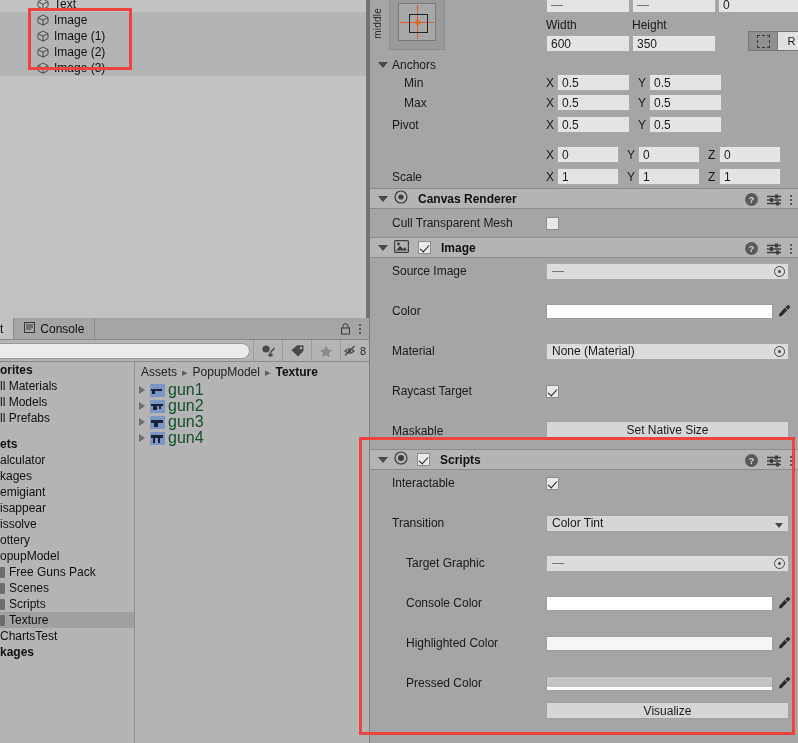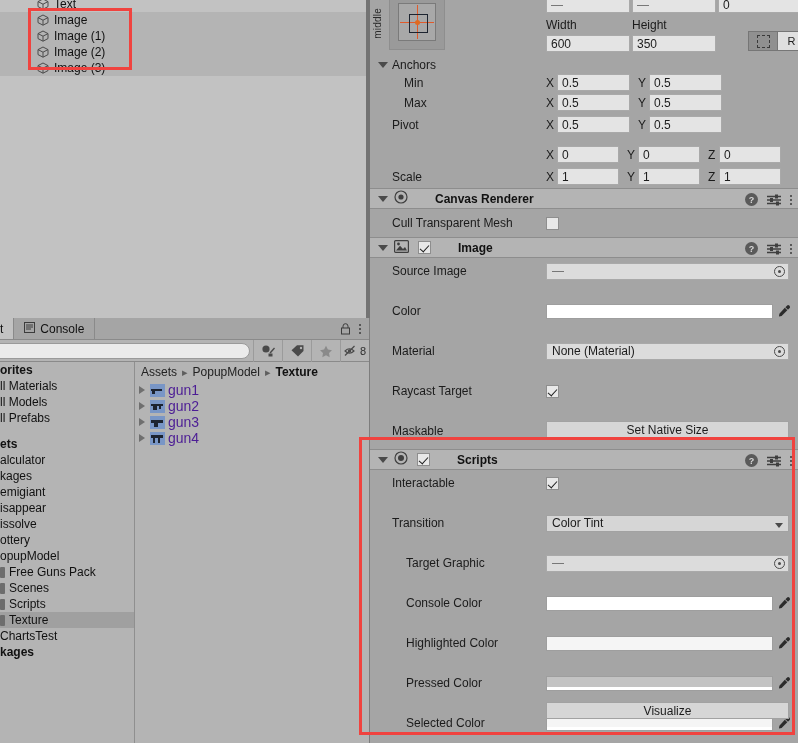--- a/index.html
+++ b/index.html
@@ -113,21 +113,21 @@
   .disc {
     width: 0; height: 0; border-left: 6px solid #6f6f6f;
     border-top: 4px solid transparent; border-bottom: 4px solid transparent;
     margin-right: 2px; flex: 0 0 6px;
   }
   .gun-thumb {
     width: 15px; height: 13px; background: #7996c6; flex: 0 0 15px;
     position: relative; overflow: hidden;
   }
   .gun-thumb .g1 { position:absolute; background:#1c2330; }
-  .asset-name { font-size: 14px; color: #4c1d95; }
+  .asset-name { font-size: 16px; color: #14532d; }
 
   
   #inspector {
     position: absolute; left: 370px; top: 0; width: 428px; height: 743px;
     background: #a5a5a5; overflow: hidden;
   }
   .label { font-size: 12px; color: #1b1b1b; }
   .field {
     background: #e4e4e4; border: 1px solid #a9a9a9; height: 17px;
     font-size: 12px; color: #1b1b1b; display: flex; align-items: center;
@@ -178,21 +178,21 @@
     border-right: 5px solid transparent; border-top: 6px solid #4a4a4a;
     flex: 0 0 10px;
   }
 
   
   .comp-header {
     height: 21px; background: #b4b4b4; display: flex; align-items: center;
     border-top: 1px solid #8d8d8d; border-bottom: 1px solid #8d8d8d;
     padding-left: 8px; gap: 6px; position: relative;
   }
-  .comp-title { font-weight: bold; font-size: 12px; color: #111; margin-left: 21px; }
+  .comp-title { font-weight: bold; font-size: 12px; color: #111; margin-left: 4px; }
   .comp-icons {
     position: absolute; right: 6px; top: 0; height: 21px;
     display: flex; align-items: center; gap: 9px;
   }
   .help-ic {
     width: 13px; height: 13px; border-radius: 50%; background: #5a5a5a;
     color: #d8d8d8; font-size: 9px; font-weight: bold;
     display: flex; align-items: center; justify-content: center;
   }
   .preset-ic { width: 14px; height: 12px; position: relative; }
@@ -792,32 +792,20 @@
           <div class="color-alpha" style="background:#ffffff;"></div>
         </div>
         <span class="eyedrop" style="position:absolute;left:408px;">
           <svg width="13" height="14" viewBox="0 0 13 14">
               <path d="M9.5 1.2 a2 2 0 0 1 2.4 2.6 L10 5.8 L7.4 3.2 Z" fill="#2b2b2b"></path>
               <path d="M6.8 3.8 L9.3 6.3 L3.6 12 L1 12.4 L1.4 9.8 Z" fill="#2b2b2b"></path>
             </svg>
         </span>
       </div>
 
-      <div class="prop-row" style="top:123px;">
-        <span class="prop-label" style="left:36px;">Selected Color</span>
-        <div class="color-field" style="position:absolute;left:176px;width:227px;background:#f5f5f5;">
-          <div class="color-alpha" style="background:#ffffff;"></div>
-        </div>
-        <span class="eyedrop" style="position:absolute;left:408px;">
-          <svg width="13" height="14" viewBox="0 0 13 14">
-              <path d="M9.5 1.2 a2 2 0 0 1 2.4 2.6 L10 5.8 L7.4 3.2 Z" fill="#2b2b2b"></path>
-              <path d="M6.8 3.8 L9.3 6.3 L3.6 12 L1 12.4 L1.4 9.8 Z" fill="#2b2b2b"></path>
-            </svg>
-        </span>
-      </div>
 
       <div class="btn-wide" style="position:absolute;left:176px;top:232px;width:243px;">
         <span>Visualize</span>
       </div>
     </div>
 
     <div style="height:10px;background:#a5a5a5;"></div>
 
   </div>
 

